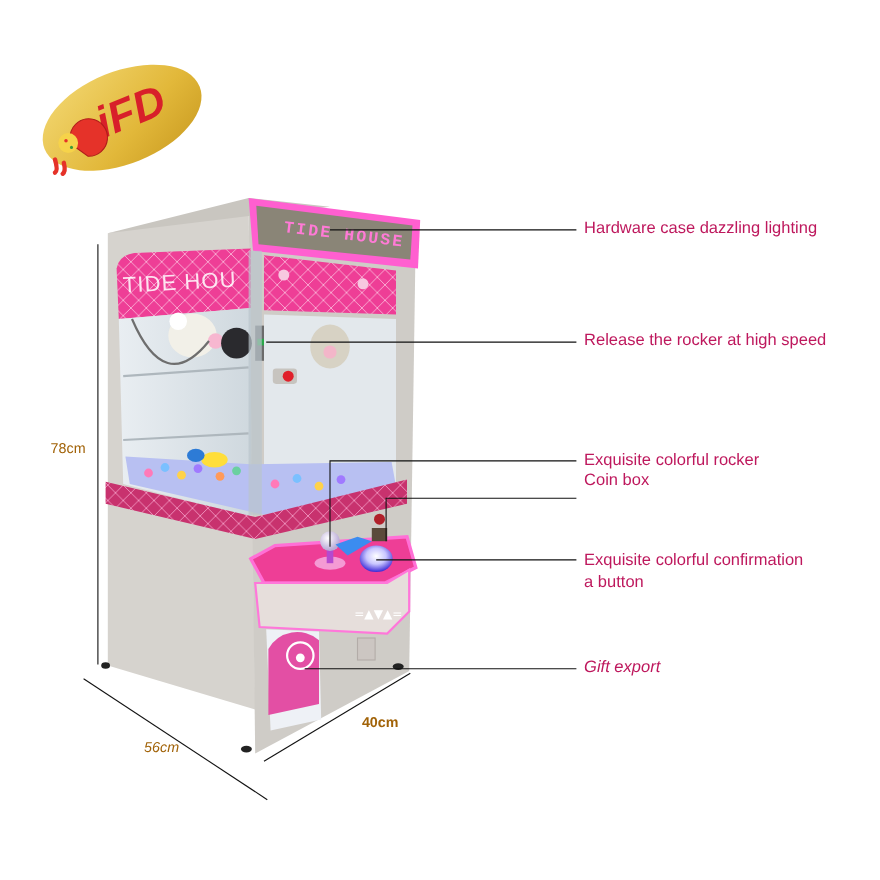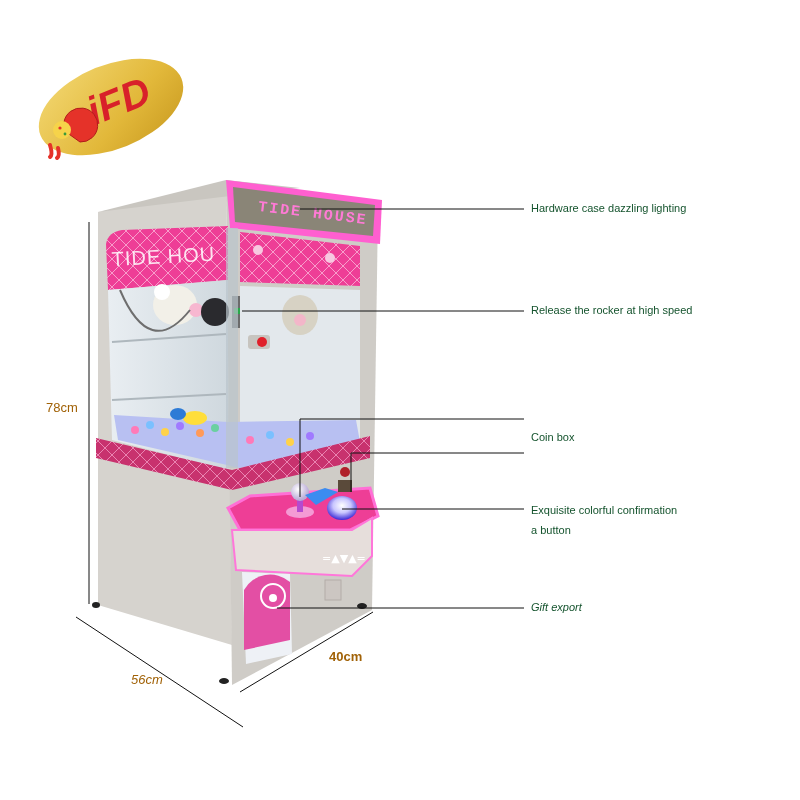--- a/index.html
+++ b/index.html
@@ -1,19 +1,19 @@
 <!DOCTYPE html>
 <html><head>
 <meta charset="utf-8">
 <style>
   html, body { margin: 0; padding: 0; background: #ffffff; }
   body { width: 800px; height: 800px; position: relative; overflow: hidden;
          font-family: "Liberation Sans", sans-serif; }
   .stage { position: absolute; left: 0; top: 0; width: 800px; height: 800px; }
-  .label { position: absolute; font-size: 11px; color: #14532d; line-height: 20px; white-space: nowrap; }
+  .label { position: absolute; font-size: 15px; color: #be185d; line-height: 20px; white-space: nowrap; }
   .dim { position: absolute; font-size: 13px; color: #a16207; }
   svg { position: absolute; left: 0; top: 0; }
 </style>
 </head>
 <body>
 
 <div class="stage">
 
   <svg width="800" height="800" viewBox="0 0 800 800">
     <defs>
@@ -153,20 +153,21 @@
 
     <g stroke="#111" stroke-width="1">
       <line x1="89" y1="222" x2="89" y2="604"></line>
       <line x1="76" y1="617" x2="243" y2="727"></line>
       <line x1="240" y1="692" x2="373" y2="612"></line>
     </g>
   </svg>
 
   <div class="label" style="left:531px; top:198px;">Hardware case dazzling lighting</div>
   <div class="label" style="left:531px; top:300px;">Release the rocker at high speed</div>
+  <div class="label" style="left:531px; top:409px;">Exquisite colorful rocker</div>
   <div class="label" style="left:531px; top:427px;">Coin box</div>
   <div class="label" style="left:531px; top:500px;">Exquisite colorful confirmation</div>
   <div class="label" style="left:531px; top:520px;text-align:center;">a button</div>
   <div class="label" style="left:531px; top:597px;font-style:italic;">Gift export</div>
 
   <div class="dim" style="left:46px; top:400px;">78cm</div>
   <div class="dim" style="left:131px; top:672px;font-style:italic;">56cm</div>
   <div class="dim" style="left:329px; top:649px;font-weight:bold;">40cm</div>
 
 </div>

